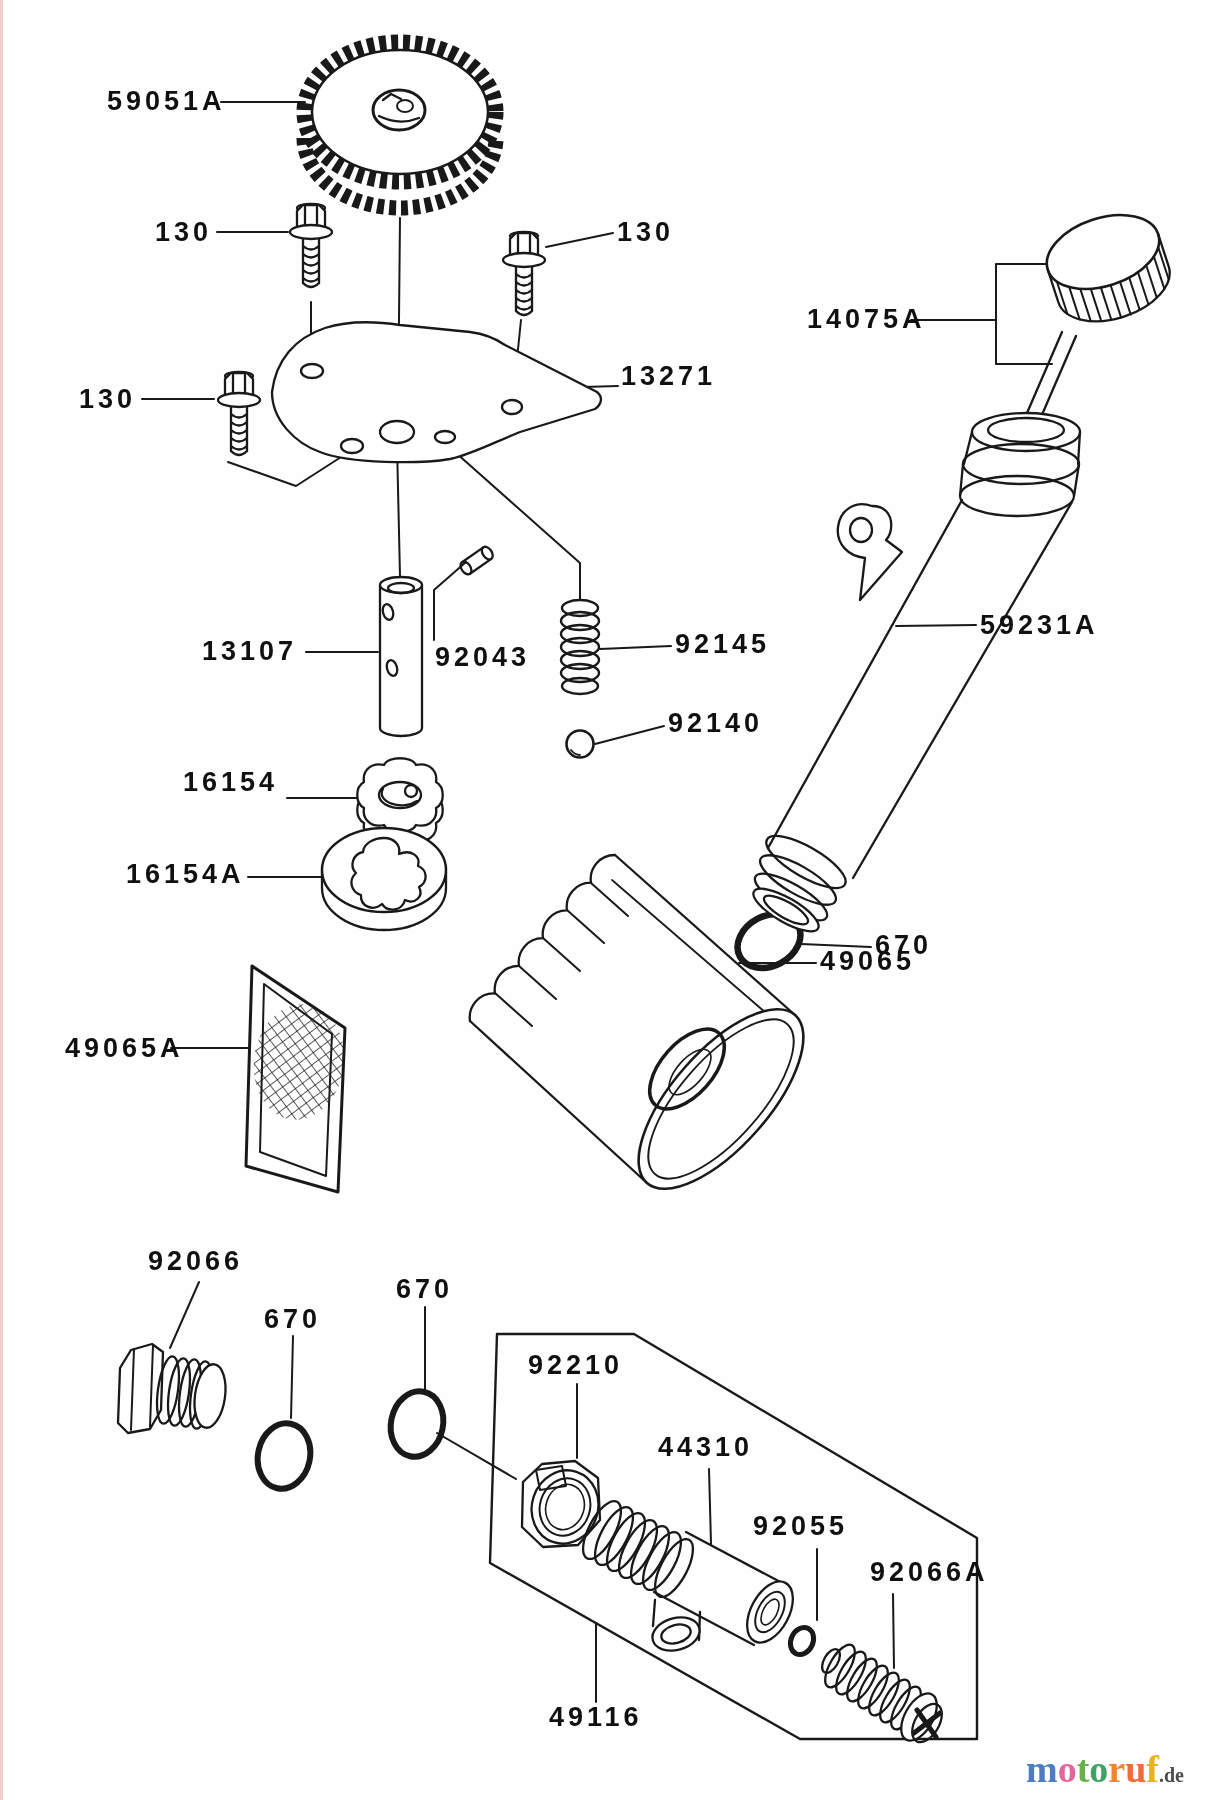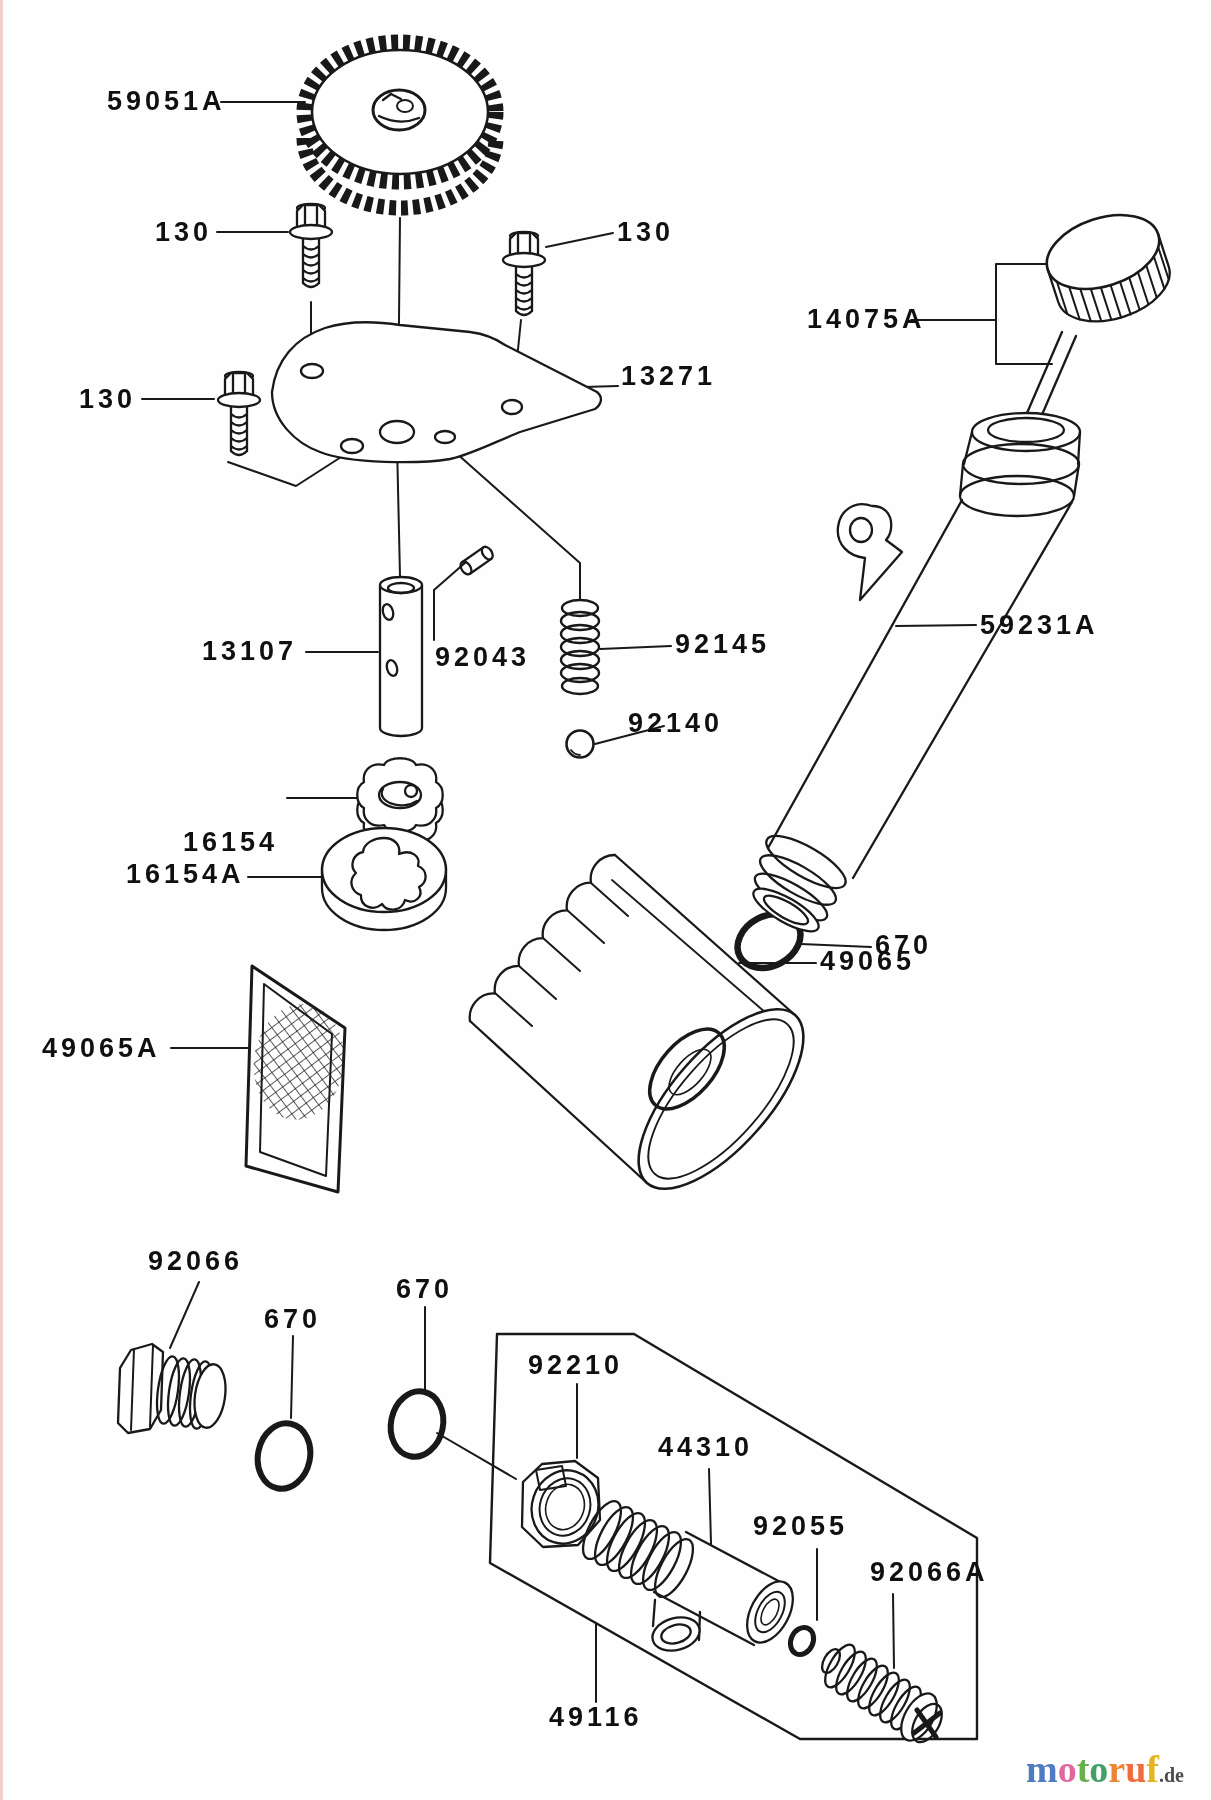--- a/index.html
+++ b/index.html
@@ -256,24 +256,24 @@
 
   <div class="callout" style="left:107px; top:88px;">59051A</div>
   <div class="callout" style="left:155px; top:219px;">130</div>
   <div class="callout" style="left:617px; top:219px;">130</div>
   <div class="callout" style="left:79px;  top:386px;">130</div>
   <div class="callout" style="left:621px; top:363px;">13271</div>
   <div class="callout" style="left:807px; top:306px;">14075A</div>
   <div class="callout" style="left:202px; top:638px;">13107</div>
   <div class="callout" style="left:435px; top:644px;">92043</div>
   <div class="callout" style="left:675px; top:631px;">92145</div>
-  <div class="callout" style="left:628px; top:710px;">92140</div>
-  <div class="callout" style="left:183px; top:829px;">16154</div>
+  <div class="callout" style="left:668px; top:710px;">92140</div>
+  <div class="callout" style="left:183px; top:769px;">16154</div>
   <div class="callout" style="left:126px; top:861px;">16154A</div>
-  <div class="callout" style="left:42px;  top:1035px;">49065A</div>
+  <div class="callout" style="left:65px;  top:1035px;">49065A</div>
   <div class="callout" style="left:820px; top:948px;">49065</div>
   <div class="callout" style="left:875px; top:932px;">670</div>
   <div class="callout" style="left:980px; top:612px;">59231A</div>
   <div class="callout" style="left:148px; top:1248px;">92066</div>
   <div class="callout" style="left:264px; top:1306px;">670</div>
   <div class="callout" style="left:396px; top:1276px;">670</div>
   <div class="callout" style="left:528px; top:1352px;">92210</div>
   <div class="callout" style="left:658px; top:1434px;">44310</div>
   <div class="callout" style="left:753px; top:1513px;">92055</div>
   <div class="callout" style="left:834px; top:1559px;margin-left:36px;">92066A</div>

